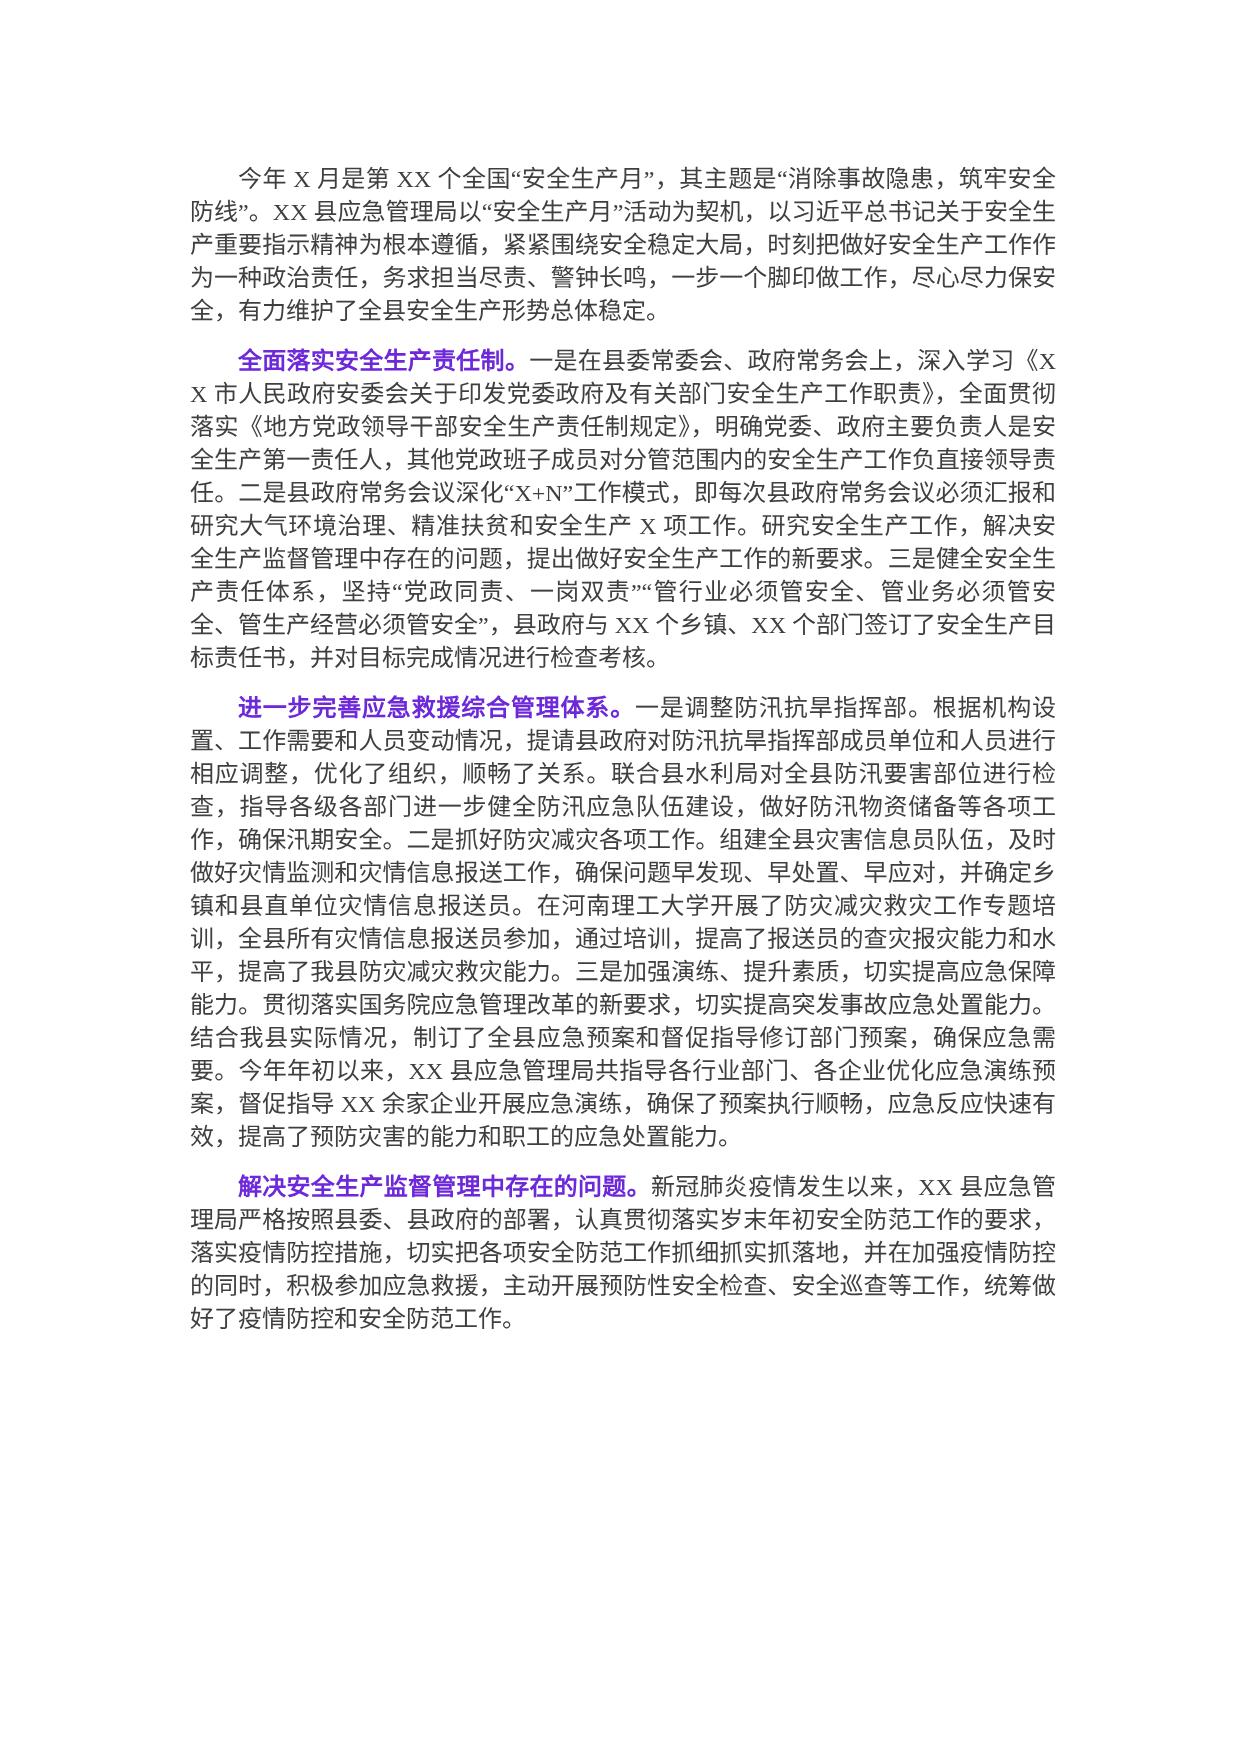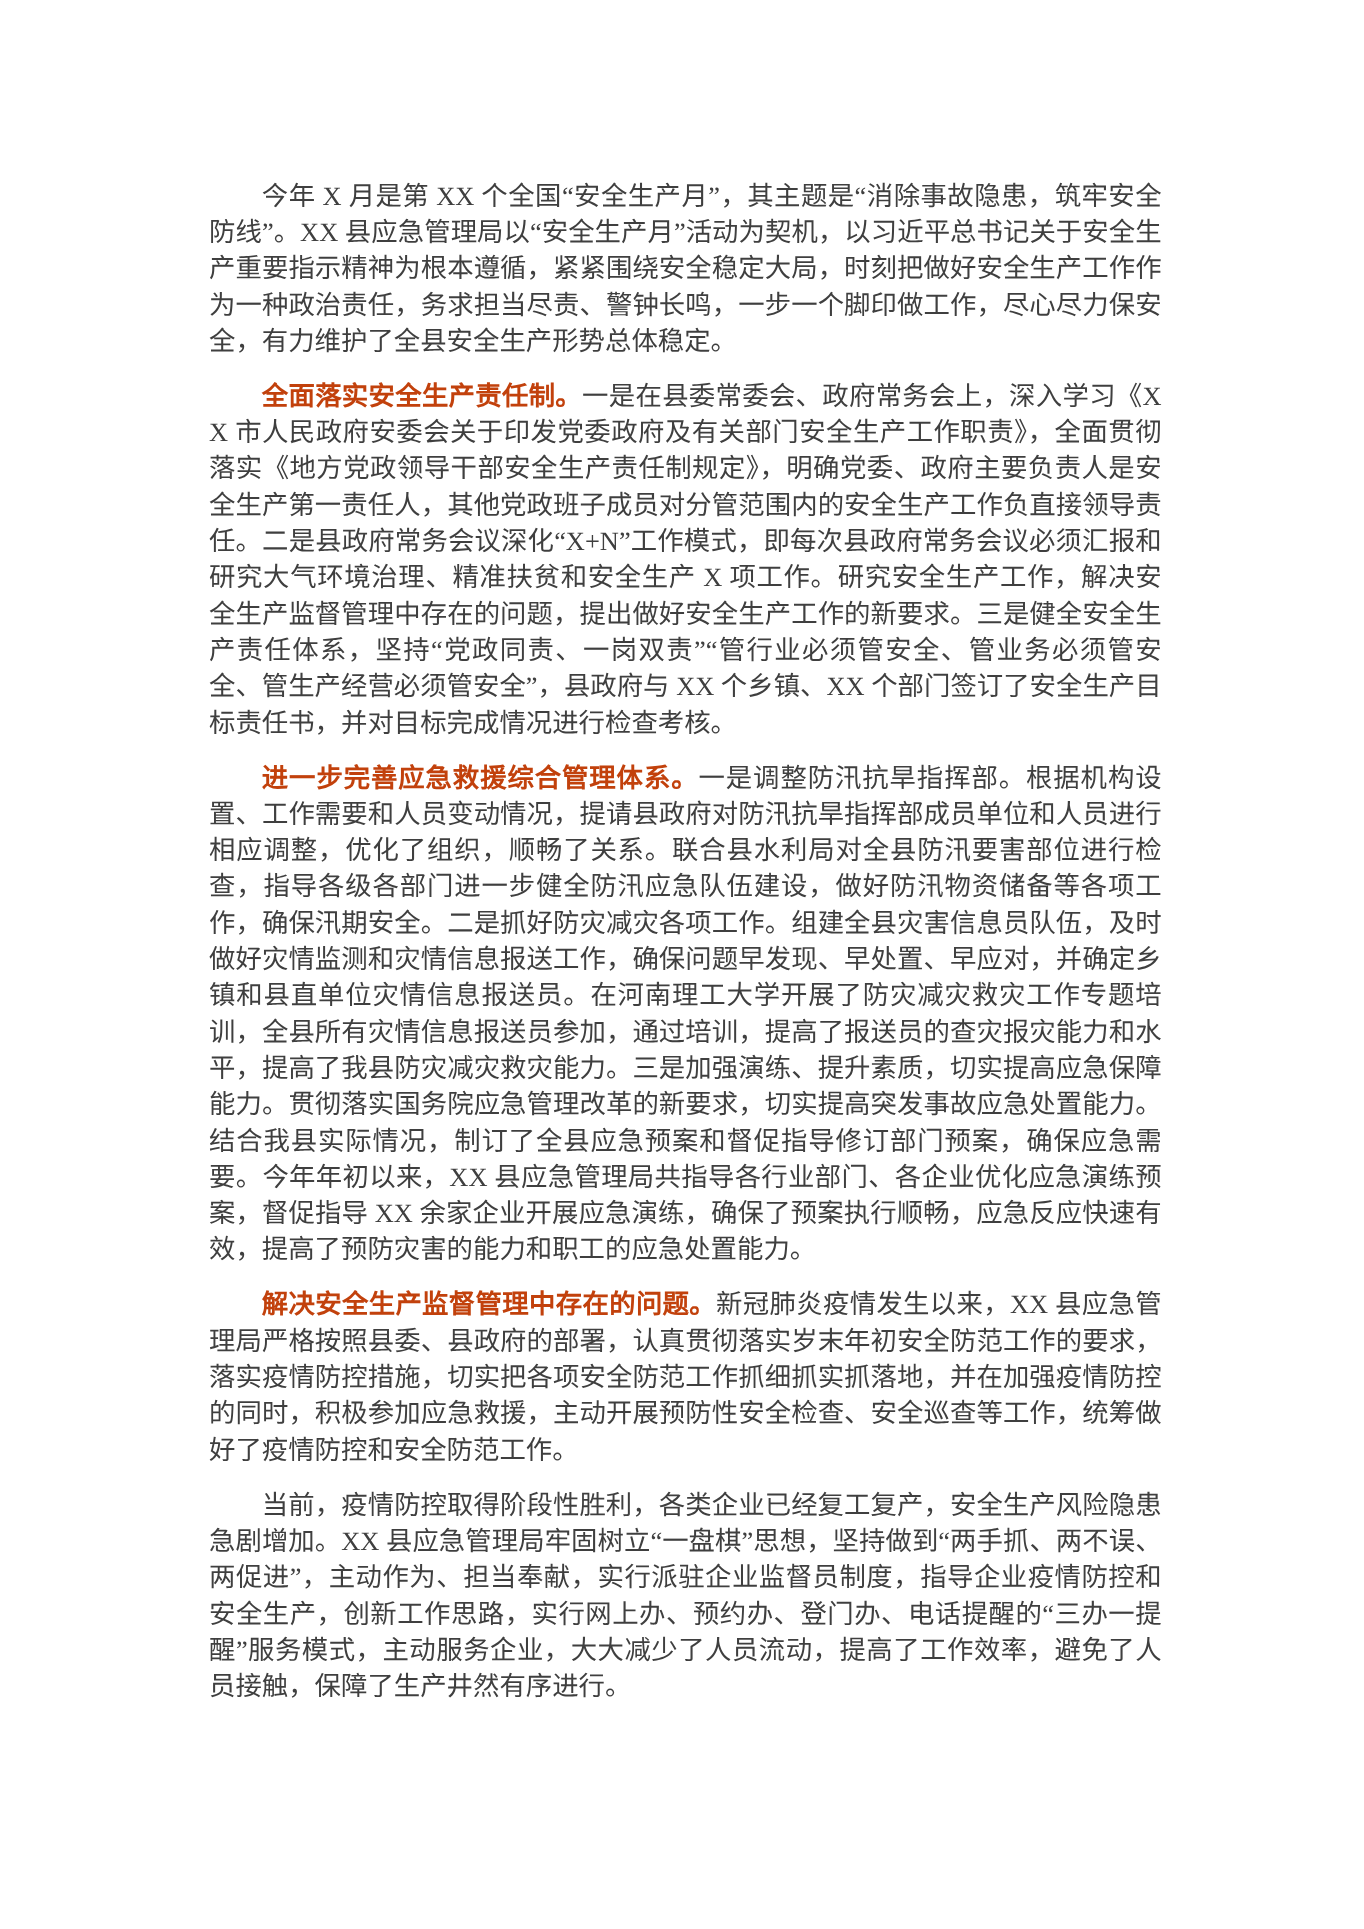--- a/index.html
+++ b/index.html
@@ -23,31 +23,30 @@
       margin: 0 0 17px 0;
       font-size: 24px;
       line-height: 33px;
       color: #3f3f3f;
       text-align: justify;
       text-indent: 2em;
       word-break: break-all;
     }
     .para strong {
       font-weight: 700;
-      color: #c2410c;
+      color: #6d28d9;
     }
   </style>
 </head>
 <body>
 
 <main class="page">
 
   <p class="para"><strong></strong><span>今年 X 月是第 XX 个全国“安全生产月”，其主题是“消除事故隐患，筑牢安全防线”。XX 县应急管理局以“安全生产月”活动为契机，以习近平总书记关于安全生产重要指示精神为根本遵循，紧紧围绕安全稳定大局，时刻把做好安全生产工作作为一种政治责任，务求担当尽责、警钟长鸣，一步一个脚印做工作，尽心尽力保安全，有力维护了全县安全生产形势总体稳定。</span></p>
 
   <p class="para"><strong>全面落实安全生产责任制。</strong><span>一是在县委常委会、政府常务会上，深入学习《XX 市人民政府安委会关于印发党委政府及有关部门安全生产工作职责》，全面贯彻落实《地方党政领导干部安全生产责任制规定》，明确党委、政府主要负责人是安全生产第一责任人，其他党政班子成员对分管范围内的安全生产工作负直接领导责任。二是县政府常务会议深化“X+N”工作模式，即每次县政府常务会议必须汇报和研究大气环境治理、精准扶贫和安全生产 X 项工作。研究安全生产工作，解决安全生产监督管理中存在的问题，提出做好安全生产工作的新要求。三是健全安全生产责任体系，坚持“党政同责、一岗双责”“管行业必须管安全、管业务必须管安全、管生产经营必须管安全”，县政府与 XX 个乡镇、XX 个部门签订了安全生产目标责任书，并对目标完成情况进行检查考核。</span></p>
 
   <p class="para"><strong>进一步完善应急救援综合管理体系。</strong><span>一是调整防汛抗旱指挥部。根据机构设置、工作需要和人员变动情况，提请县政府对防汛抗旱指挥部成员单位和人员进行相应调整，优化了组织，顺畅了关系。联合县水利局对全县防汛要害部位进行检查，指导各级各部门进一步健全防汛应急队伍建设，做好防汛物资储备等各项工作，确保汛期安全。二是抓好防灾减灾各项工作。组建全县灾害信息员队伍，及时做好灾情监测和灾情信息报送工作，确保问题早发现、早处置、早应对，并确定乡镇和县直单位灾情信息报送员。在河南理工大学开展了防灾减灾救灾工作专题培训，全县所有灾情信息报送员参加，通过培训，提高了报送员的查灾报灾能力和水平，提高了我县防灾减灾救灾能力。三是加强演练、提升素质，切实提高应急保障能力。贯彻落实国务院应急管理改革的新要求，切实提高突发事故应急处置能力。结合我县实际情况，制订了全县应急预案和督促指导修订部门预案，确保应急需要。今年年初以来，XX 县应急管理局共指导各行业部门、各企业优化应急演练预案，督促指导 XX 余家企业开展应急演练，确保了预案执行顺畅，应急反应快速有效，提高了预防灾害的能力和职工的应急处置能力。</span></p>
 
   <p class="para"><strong>解决安全生产监督管理中存在的问题。</strong><span>新冠肺炎疫情发生以来，XX 县应急管理局严格按照县委、县政府的部署，认真贯彻落实岁末年初安全防范工作的要求，落实疫情防控措施，切实把各项安全防范工作抓细抓实抓落地，并在加强疫情防控的同时，积极参加应急救援，主动开展预防性安全检查、安全巡查等工作，统筹做好了疫情防控和安全防范工作。</span></p>
 
-  <p class="para"><strong></strong><span>当前，疫情防控取得阶段性胜利，各类企业已经复工复产，安全生产风险隐患急剧增加。XX 县应急管理局牢固树立“一盘棋”思想，坚持做到“两手抓、两不误、两促进”，主动作为、担当奉献，实行派驻企业监督员制度，指导企业疫情防控和安全生产，创新工作思路，实行网上办、预约办、登门办、电话提醒的“三办一提醒”服务模式，主动服务企业，大大减少了人员流动，提高了工作效率，避免了人员接触，保障了生产井然有序进行。</span></p>
 
 </main>
 
 </body></html>

